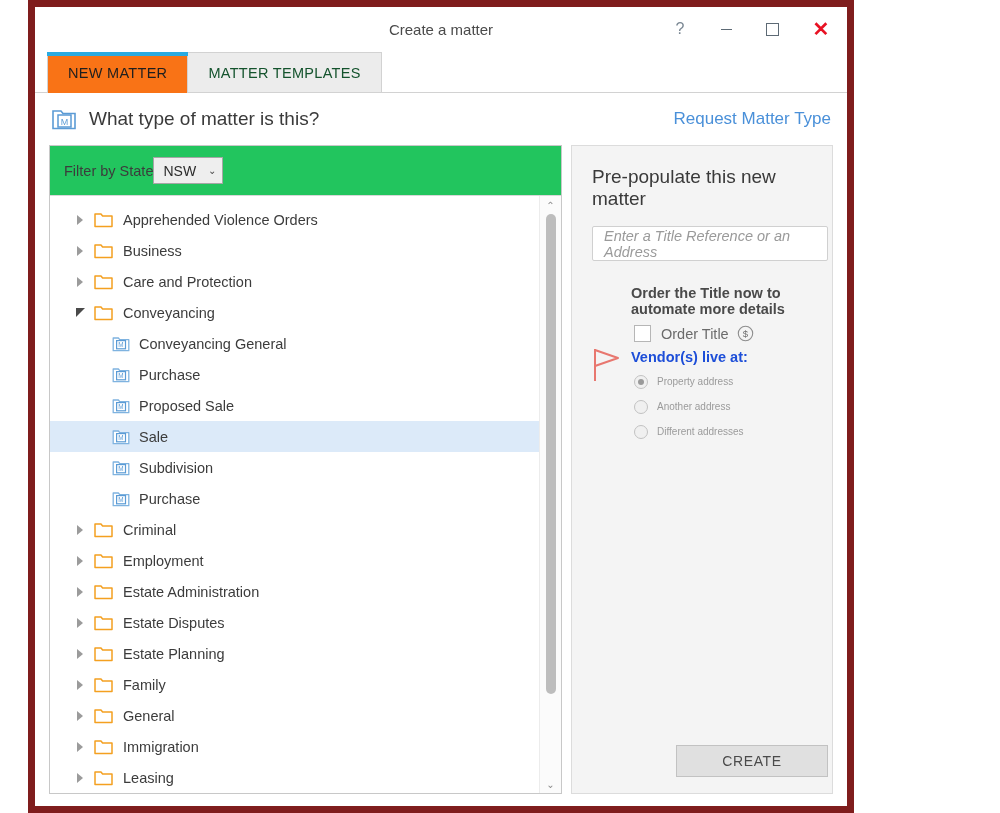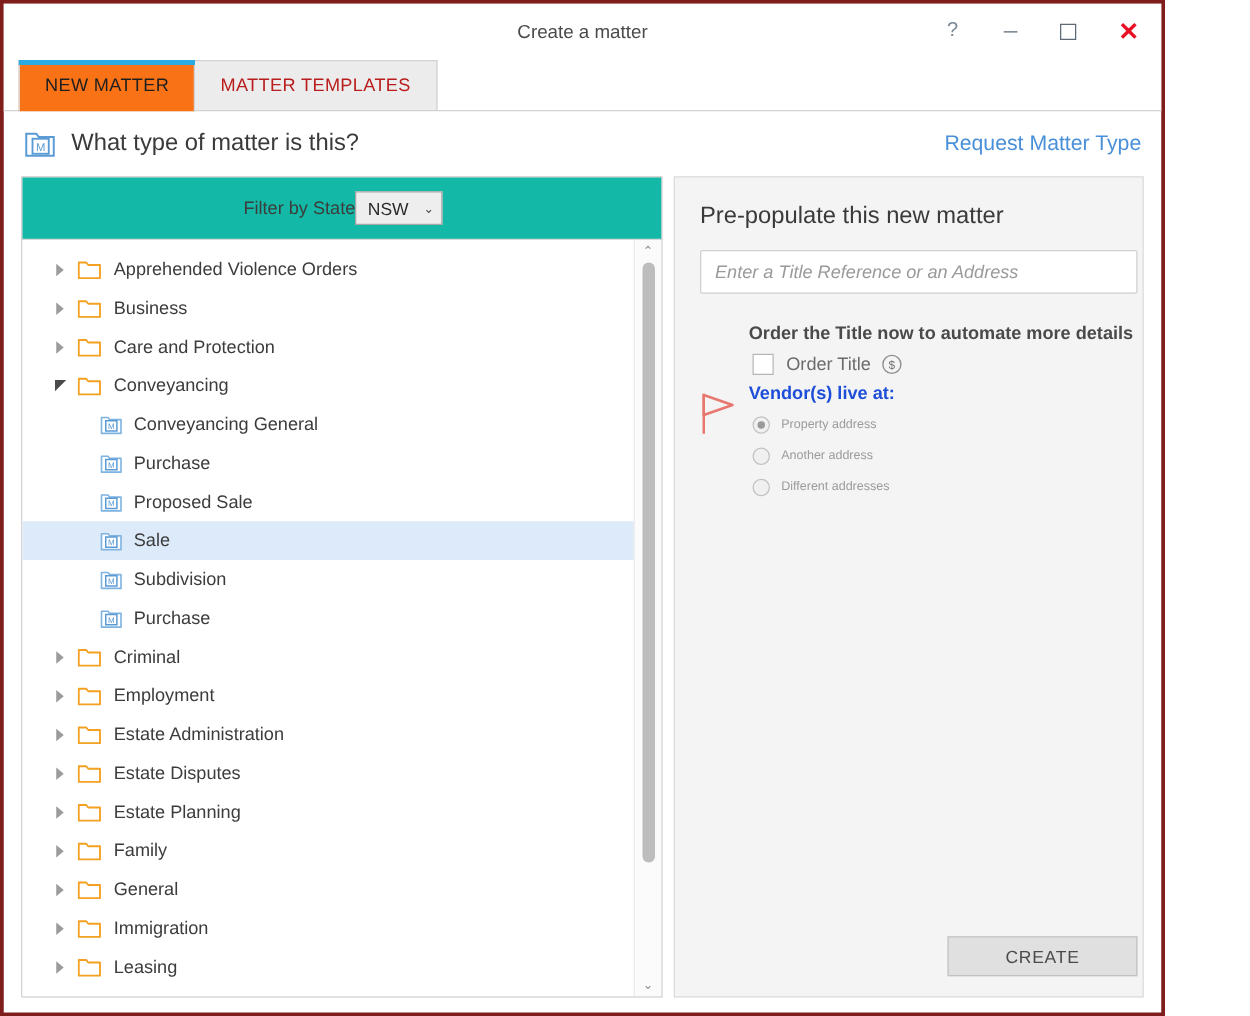--- a/index.html
+++ b/index.html
@@ -8,24 +8,24 @@
     margin: 0; padding: 0;
     width: 1000px; height: 813px;
     overflow: hidden;
     background: #ffffff;
     font-family: "Liberation Sans", sans-serif;
     -webkit-font-smoothing: antialiased;
   }
 
   #window {
     position: relative;
-    width: 932px; height: 813px;
-    background: #ffffff;
-    border: 3px solid #7f1d1d;
-    display: flex; flex-direction: column;
+    width: 826px; height: 813px;
+    background: #ffffff;
+    border: 7px solid #7f1d1d;
+    display: flex; flex-direction: column; margin-left: 28px;
   }
 
   
   .titlebar {
     position: relative;
     height: 44px; flex: 0 0 44px;
     background: #ffffff;
     display: flex; align-items: center;
   }
   .titlebar-title {
@@ -81,21 +81,21 @@
     margin-bottom: -1px;
     height: 41px;
   }
   .tab.active::before {
     content: "";
     position: absolute; left: -1px; right: -1px; top: -1px;
     height: 4px; background: #2aabe2;
   }
   .tab.inactive {
     background: #ececec;
-    color: #b91c1c;
+    color: #14532d;
   }
 
   
   .qheader {
     flex: 0 0 52px;
     display: flex; align-items: center;
     padding: 0 16px 0 16px;
     position: relative;
   }
   .q-icon { width: 26px; height: 26px; margin-right: 12px; flex: 0 0 26px; }
@@ -117,23 +117,23 @@
   .leftpanel {
     flex: 0 0 513px;
     border: 1px solid #c8c8c8;
     display: flex; flex-direction: column;
     background: #ffffff;
     min-height: 0;
     position: relative;
   }
   .filterbar {
     flex: 0 0 50px;
-    background: #14b8a6;
+    background: #22c55e;
     border-bottom: 1px solid #d8d8d8;
-    display: flex; align-items: center; justify-content: center;
+    display: flex; align-items: center; justify-content: flex-start;
     padding: 0 12px 0 14px;
   }
   .filter-label { font-size: 14.5px; color: #3c3c3c; }
   .state-select {
     width: 70px; height: 27px;
     background: #eeeeee;
     border: 1px solid #a6a6a6;
     display: flex; align-items: center; justify-content: space-between;
     padding: 0 6px 0 9px;
     font-size: 14px; color: #2b2b2b;

